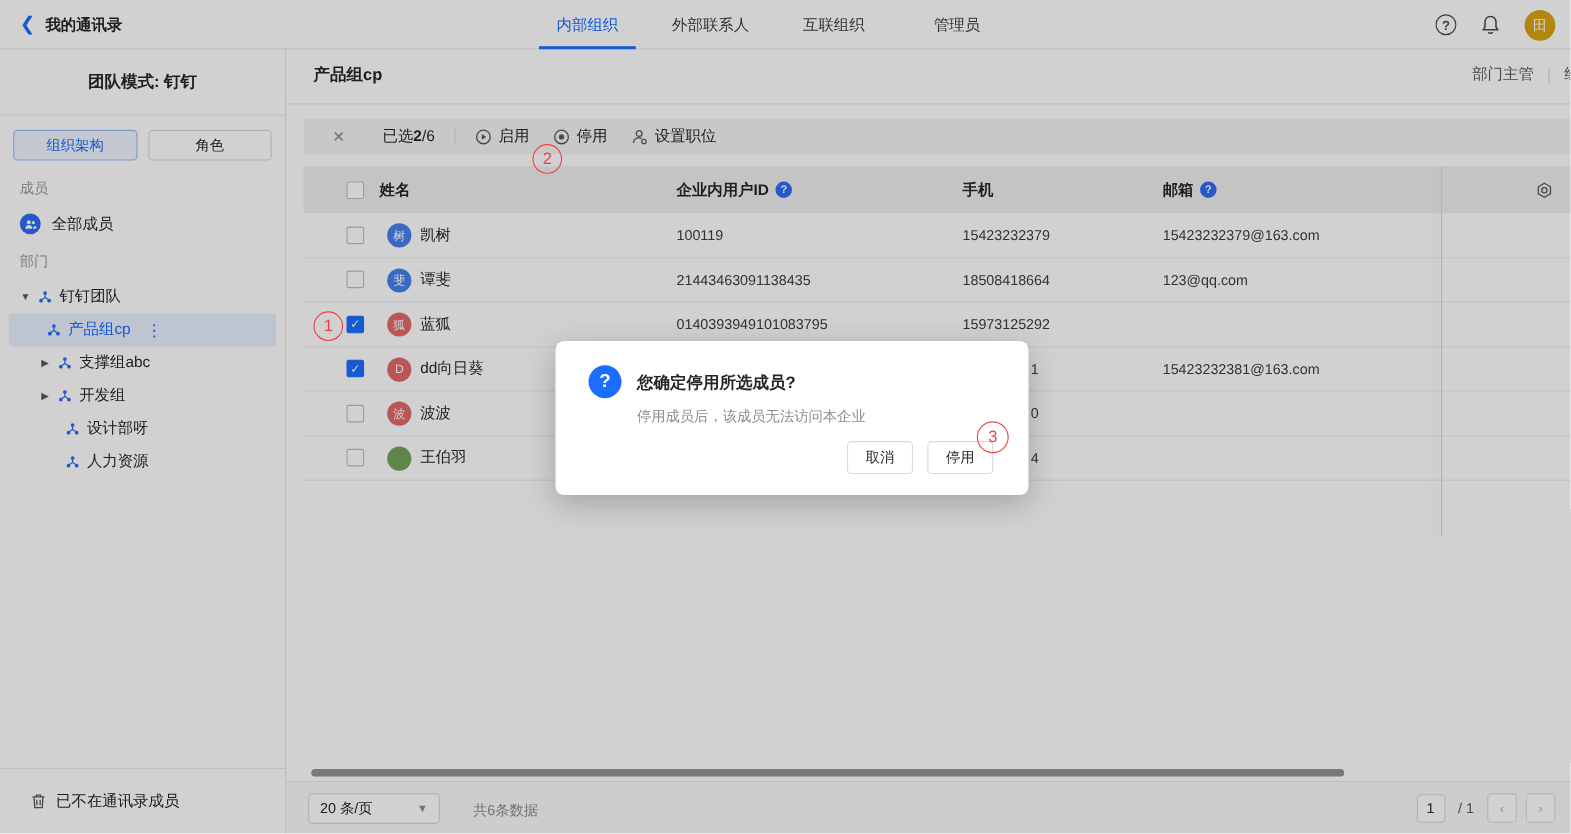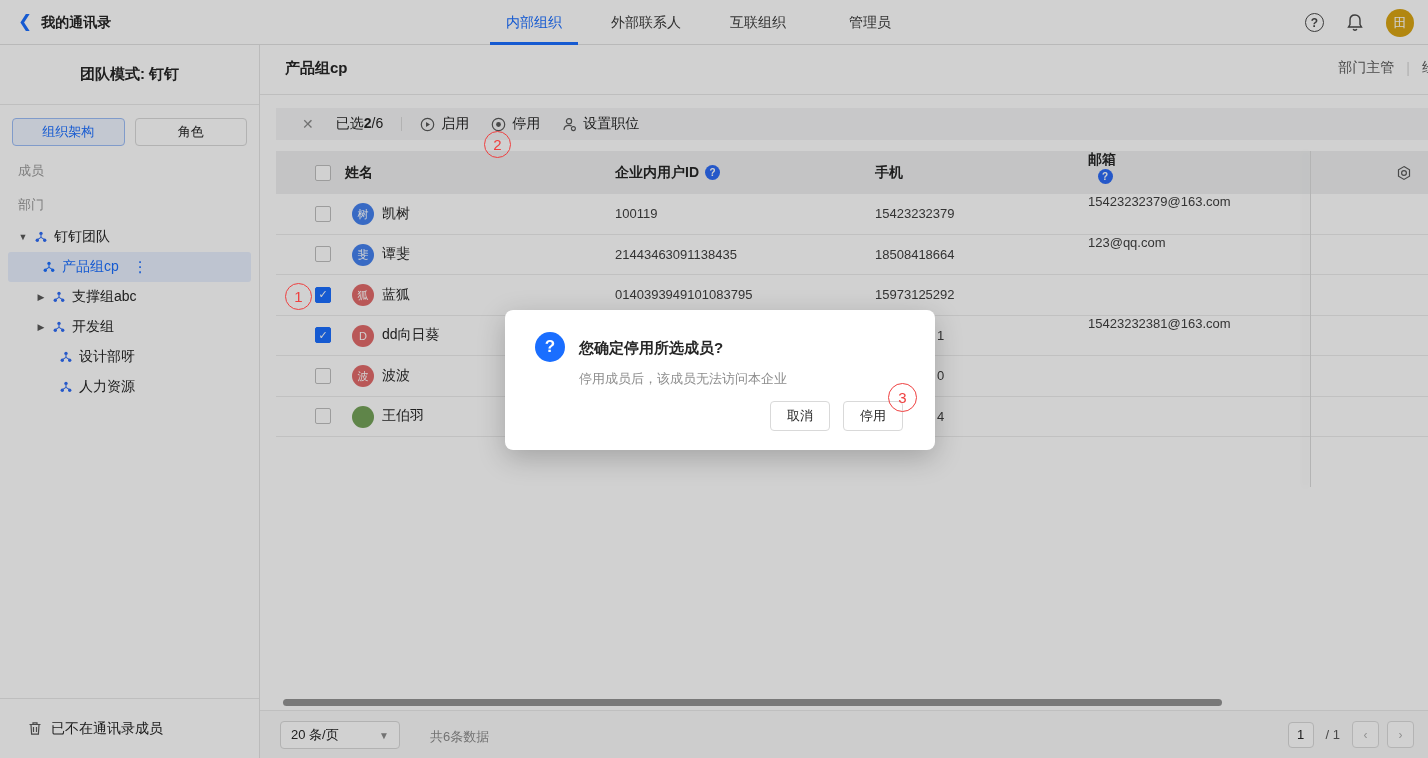--- a/index.html
+++ b/index.html
@@ -44,28 +44,28 @@
   
   .main { position:absolute; top:45px; left:260px; right:0; bottom:0; background:#fff; overflow:hidden; }
   .mhead { position:relative; height:50px; border-bottom:1px solid #e8e8e8; }
   .mtitle { position:absolute; left:25px; top:14px; font-size:15px; font-weight:700; }
   .mactions { position:absolute; right:-22px; top:14px; display:flex; align-items:center; gap:12px; white-space:nowrap; color:#595959; font-size:14px; }
   .mactions .sep { color:#d9d9d9; }
   .mactions span[data-interactable="true"] { cursor:pointer; }
 
   .toolbar { position:absolute; left:16px; right:0; top:63px; height:32px; background:#f4f5f6; display:flex; align-items:center; padding-left:26px; font-size:14px; }
   .toolbar .x { color:#8c8c8c; font-size:14px; cursor:pointer; }
-  .toolbar .selinfo { margin-left:22px; }
+  .toolbar .selinfo { margin-left:34px; }
   .toolbar .selinfo b { font-weight:700; }
   .toolbar .vdiv { width:1px; height:14px; background:#d9d9d9; margin:0 18px; }
   .tact { display:flex; align-items:center; gap:6px; margin-right:22px; cursor:pointer; color:#262626; }
 
   .thead { position:absolute; left:16px; right:0; top:106px; height:43px; background:#eff0f1; font-weight:700; font-size:14px; }
   .cell { position:absolute; top:0; height:100%; display:flex; align-items:center; white-space:nowrap; }
-  .c-check { left:39px; } .c-name { left:69px; } .c-id { left:339px; } .c-phone { left:599px; } .c-mail { left:812px;flex-direction:column; }
+  .c-check { left:39px; } .c-name { left:69px; } .c-id { left:339px; } .c-phone { left:599px; } .c-mail { left:781px; }
   .gearbox { position:absolute; right:16px; top:0; height:100%; display:flex; align-items:center; cursor:pointer; }
   .qicon { width:15px; height:15px; border-radius:50%; background:#2e6cf6; color:#fff; font-size:10px; font-weight:700; display:flex; align-items:center; justify-content:center; margin-left:6px; cursor:pointer; }
 
   .rows { position:absolute; left:16px; right:0; top:149px; }
   .drow { position:relative; height:40.5px; border-bottom:1px solid #ececec; background:#fff; }
   .drow .c-name { left:106px; font-size:14px; }
   .rowav { position:absolute; left:76px; top:9px; width:22px; height:22px; border-radius:50%; color:#fff; font-size:11px; display:flex; align-items:center; justify-content:center; }
   .drow .c-id, .drow .c-phone, .drow .c-mail { font-size:13px; color:#404040; }
   .frag { padding-left:62px; }
 
@@ -130,20 +130,31 @@
   </div>
 
   <div class="sidebar" data-interactable="false">
     <div class="side-title" data-interactable="false">团队模式: 钉钉</div>
     <div class="side-div" data-interactable="false"></div>
     <div class="toggle-row" data-interactable="false">
       <div class="tbtn active" data-interactable="true">组织架构</div>
       <div class="tbtn" data-interactable="true">角色</div>
     </div>
     <div class="sec-label" data-interactable="false">成员</div>
+    <div class="allmembers" data-interactable="true">
+      <span class="mcirc" data-interactable="false">
+        <svg width="12" height="10" viewBox="0 0 12 10">
+            <circle cx="4.2" cy="3" r="1.8" fill="#fff"></circle>
+            <circle cx="8.3" cy="3.4" r="1.4" fill="#fff"></circle>
+            <path d="M1 9 C1 6.6 2.4 5.6 4.2 5.6 C6 5.6 7.4 6.6 7.4 9 Z" fill="#fff"></path>
+            <path d="M8 9 C8.4 6.9 9.3 6.2 10.9 6.6 L11 9 Z" fill="#fff"></path>
+          </svg>
+      </span>
+      <span data-interactable="false">全部成员</span>
+    </div>
     <div class="sec-label" data-interactable="false">部门</div>
     <div class="tree" data-interactable="false">
       <div class="trow ind1" data-interactable="true">
         <span class="caret" data-interactable="true">▼</span>
         <span class="dicon" data-interactable="false">
             <svg width="12" height="12" viewBox="0 0 12 12">
               <circle cx="6" cy="2.4" r="1.7" fill="#2e6cf6"></circle>
               <circle cx="2.3" cy="9.3" r="1.7" fill="#2e6cf6"></circle>
               <circle cx="9.7" cy="9.3" r="1.7" fill="#2e6cf6"></circle>
               <path d="M6 4 L6 6.4 M6 6.4 L2.8 8.4 M6 6.4 L9.2 8.4" stroke="#2e6cf6" stroke-width="1.1" fill="none"></path>

